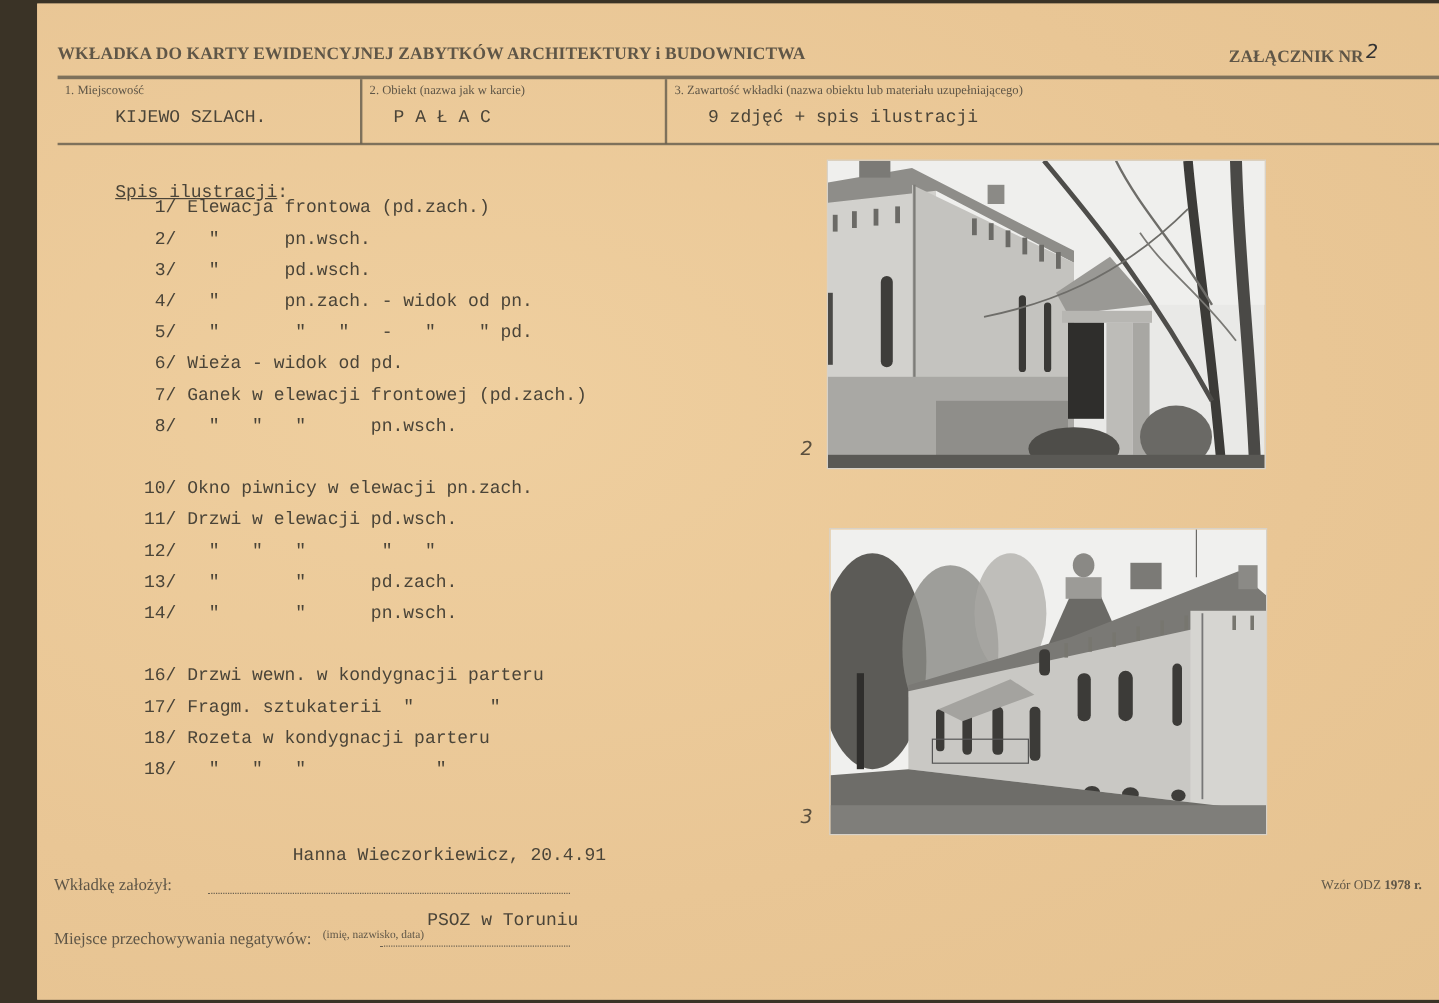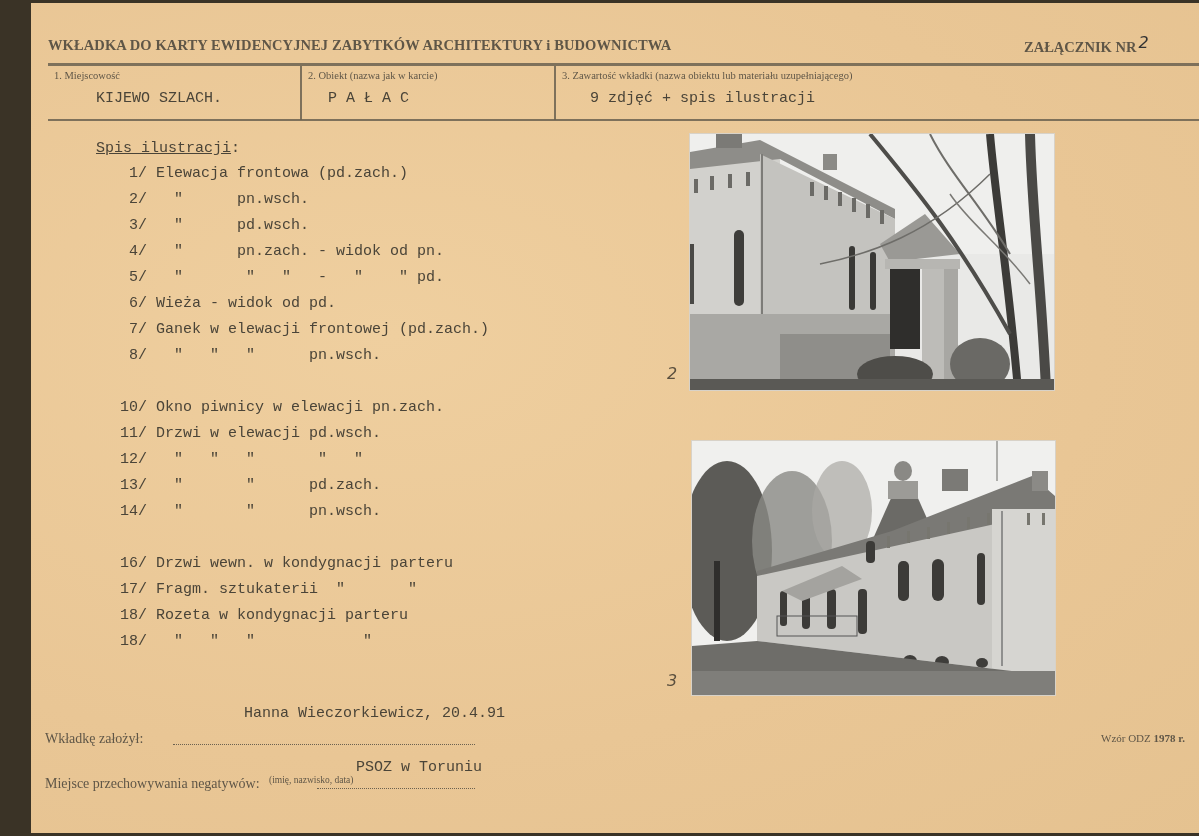--- a/index.html
+++ b/index.html
@@ -86,21 +86,21 @@
   <div class="field-label" style="left:23px">1. Miejscowość</div>
   <div class="typed" style="left:65px; top:87px;">KIJEWO SZLACH.</div>
 
   <div class="field-label" style="left:277px">2. Obiekt (nazwa jak w karcie)</div>
   <div class="typed" style="left:297px; top:87px;">P A Ł A C</div>
 
   <div class="field-label" style="left:531px">3. Zawartość wkładki (nazwa obiektu lub materiału uzupełniającego)</div>
   <div class="typed" style="left:559px; top:87px;">9 zdjęć + spis ilustracji</div>
 
   <div style="position:absolute; left:65px; top:136px; width:560px; height:520px;">
-    <div class="list-row" style="top:1px; left:0;"><span class="list-title">Spis ilustracji</span><span>:</span></div>
+    <div class="list-row" style="top:13px; left:0;"><span class="list-title">Spis ilustracji</span><span>:</span></div>
 
     <div class="list-row" style="top:26px; left:24px;"><span> 1/</span> <span>Elewacja frontowa (pd.zach.)</span></div>
     <div class="list-row" style="top:52px; left:24px;"><span> 2/</span> <span>  "      pn.wsch.</span></div>
     <div class="list-row" style="top:78px; left:24px;"><span> 3/</span> <span>  "      pd.wsch.</span></div>
     <div class="list-row" style="top:104px; left:24px;"><span> 4/</span> <span>  "      pn.zach. - widok od pn.</span></div>
     <div class="list-row" style="top:130px; left:24px;"><span> 5/</span> <span>  "       "   "   -   "    " pd.</span></div>
     <div class="list-row" style="top:156px; left:24px;"><span> 6/</span> <span>Wieża - widok od pd.</span></div>
     <div class="list-row" style="top:182px; left:24px;"><span> 7/</span> <span>Ganek w elewacji frontowej (pd.zach.)</span></div>
     <div class="list-row" style="top:208px; left:24px;"><span> 8/</span> <span>  "   "   "      pn.wsch.</span></div>
     <div class="list-row" style="top:260px; left:24px;"><span>10/</span> <span>Okno piwnicy w elewacji pn.zach.</span></div>

